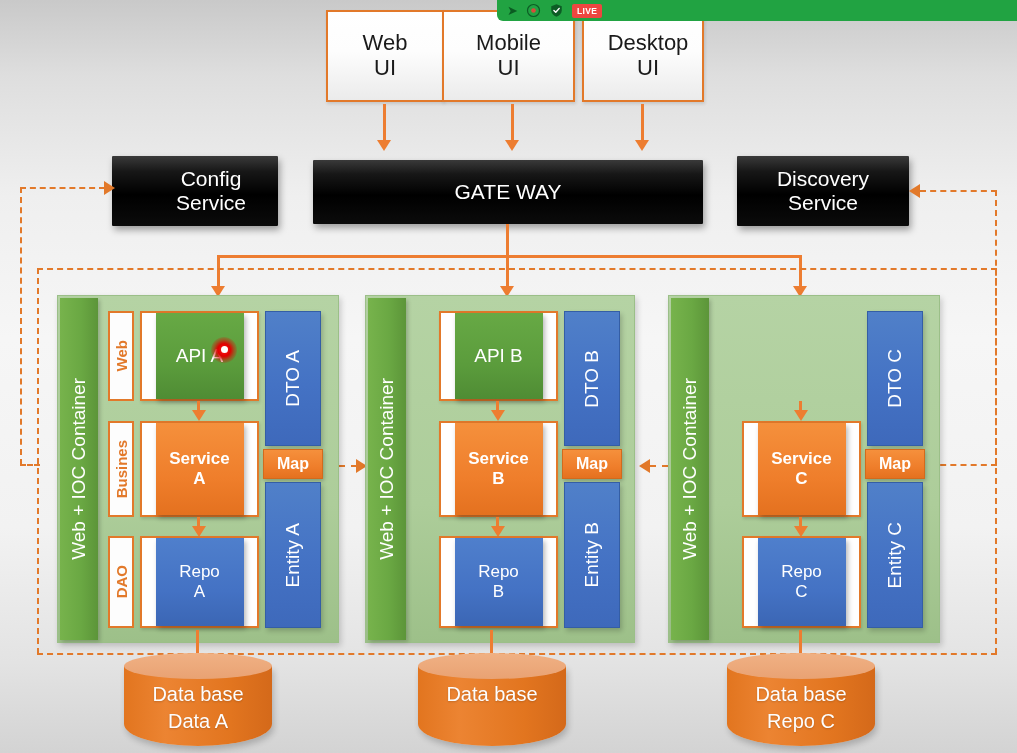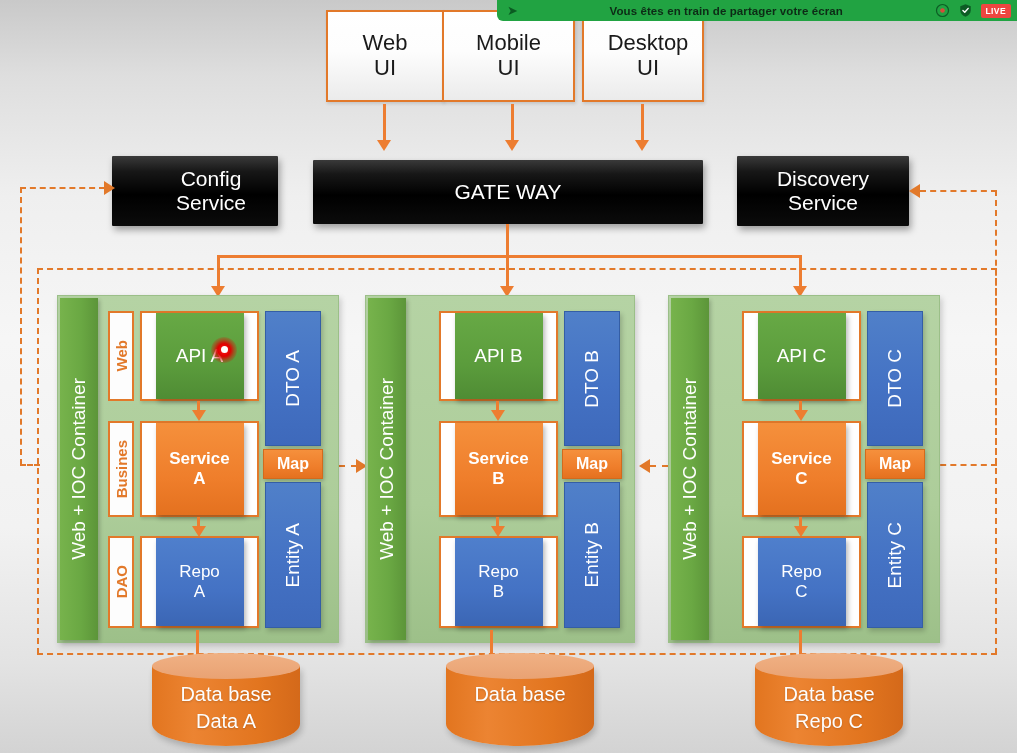--- a/index.html
+++ b/index.html
@@ -133,21 +133,21 @@
     color: #fff; font-size: 16px; font-weight: bold;
     display: flex; align-items: center; justify-content: center;
     box-shadow: 1px 2px 4px rgba(0,0,0,.25);
   }
 
   .inner-arrow {
     position: absolute; width: 3px; background: #ed7d31;
   }
 
   
-  .db { position: absolute; width: 173px; height: 100px; margin-left: 28px; }
+  .db { position: absolute; width: 173px; height: 100px; }
   .db .cyl-top {
     position: absolute; left: 0; top: 0; width: 148px; height: 26px;
     background: linear-gradient(180deg,#f0b184 0%,#e9a273 100%);
     border-radius: 50%;
   }
   .db .cyl-body {
     position: absolute; left: 0; top: 13px; width: 148px; height: 80px;
     background: linear-gradient(90deg,#e2751f 0%,#ec8432 28%,#e2751f 72%,#d4691a 100%);
     border-bottom-left-radius: 74px 22px; border-bottom-right-radius: 74px 22px;
     box-shadow: 2px 4px 6px rgba(0,0,0,.2);
@@ -169,21 +169,20 @@
     width: 7px; height: 7px; border-radius: 50%; background: #fff;
   }
 </style>
 </head>
 <body>
 
 <div id="stage">
 
   <div id="share-banner">
     <span class="cursor-glyph">➤</span>
-    <span class="msg">Vous êtes en train de partager votre écran</span>
     <svg class="ico" viewBox="0 0 20 20">
       <circle cx="10" cy="10" r="8" fill="none" stroke="#0d5c25" stroke-width="1.6"></circle>
       <circle cx="10" cy="10" r="3.1" fill="#d94b3a"></circle>
     </svg>
     <svg class="ico" viewBox="0 0 20 20">
       <path d="M10 1.6 L17 4.3 V9.6 C17 13.7 14 17 10 18.4 C6 17 3 13.7 3 9.6 V4.3 Z" fill="#0d5c25"></path>
       <path d="M6.6 10 L9 12.4 L13.6 7.2" fill="none" stroke="#ffffff" stroke-width="1.9" stroke-linecap="round" stroke-linejoin="round"></path>
     </svg>
     <span class="live">LIVE</span>
   </div>
@@ -336,25 +335,20 @@
     <div class="side-block" style="left:198px;top:186px;width:56px;height:146px;">
       <span class="vert">Entity B</span>
     </div>
   </div>
 
   <div class="msvc" style="left:668px;width:272px;">
     <div class="ioc-bar">
       <span class="vert">Web + IOC Container</span>
     </div>
 
-    <div class="tier" style="left:73px;top:15px;width:119px;height:90px;">
-      <div class="chip api">
-        <span>API C</span>
-      </div>
-    </div>
     <div class="inner-arrow" style="left:130px;top:105px;height:13px;"></div>
     <div class="arrow-down" style="left:125px;top:114px;"></div>
 
     <div class="tier" style="left:73px;top:125px;width:119px;height:96px;">
       <div class="chip svc">
         <span>Service</span>
         <span>C</span>
       </div>
     </div>
     <div class="inner-arrow" style="left:130px;top:221px;height:13px;"></div>

